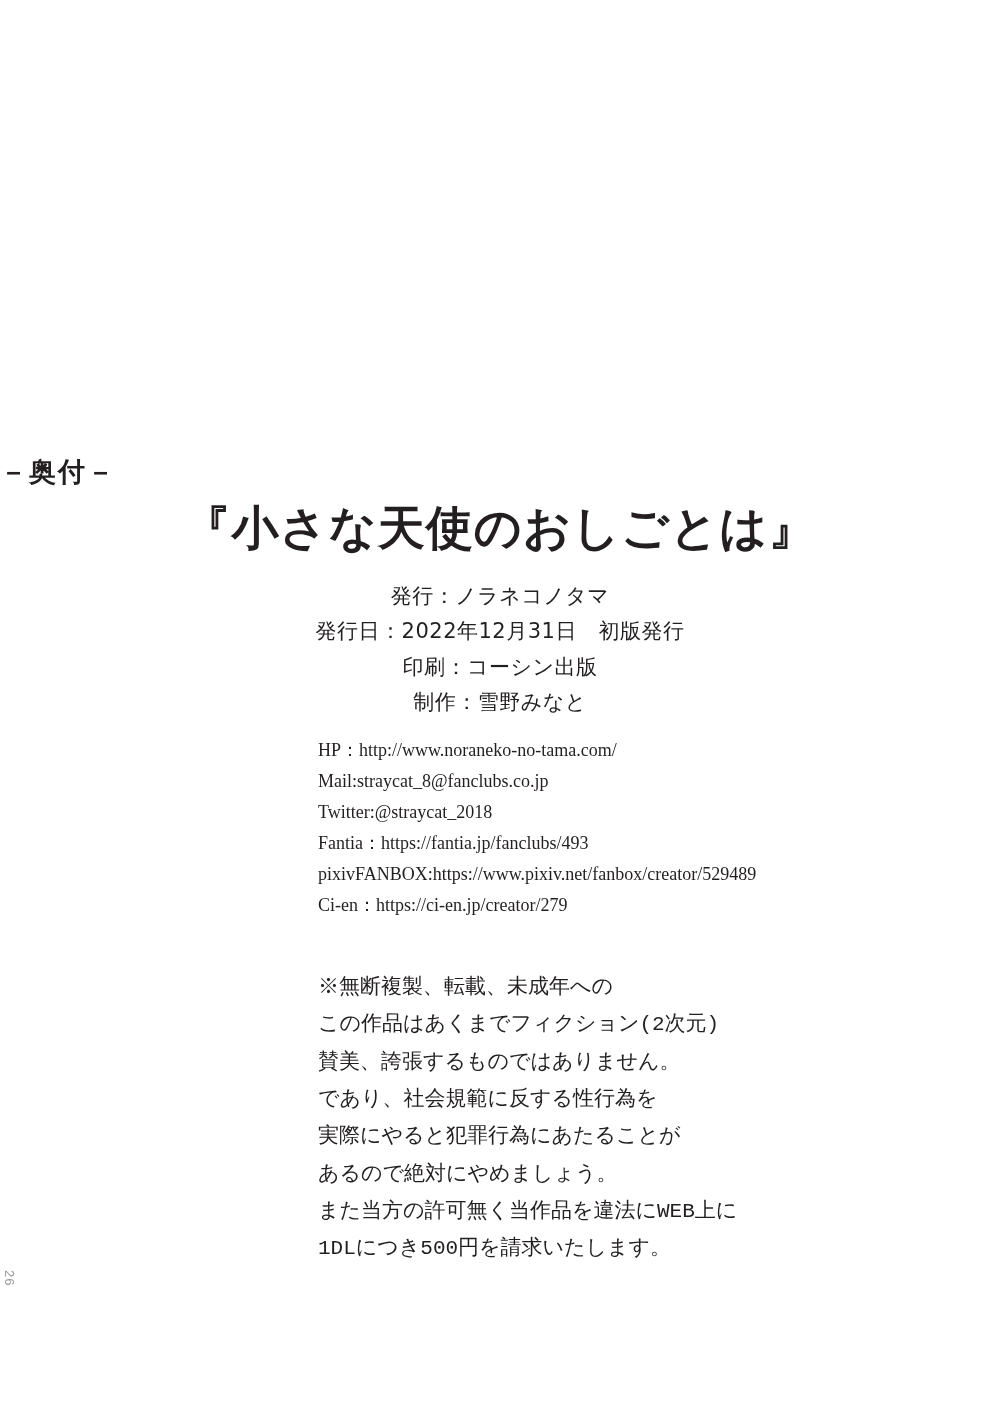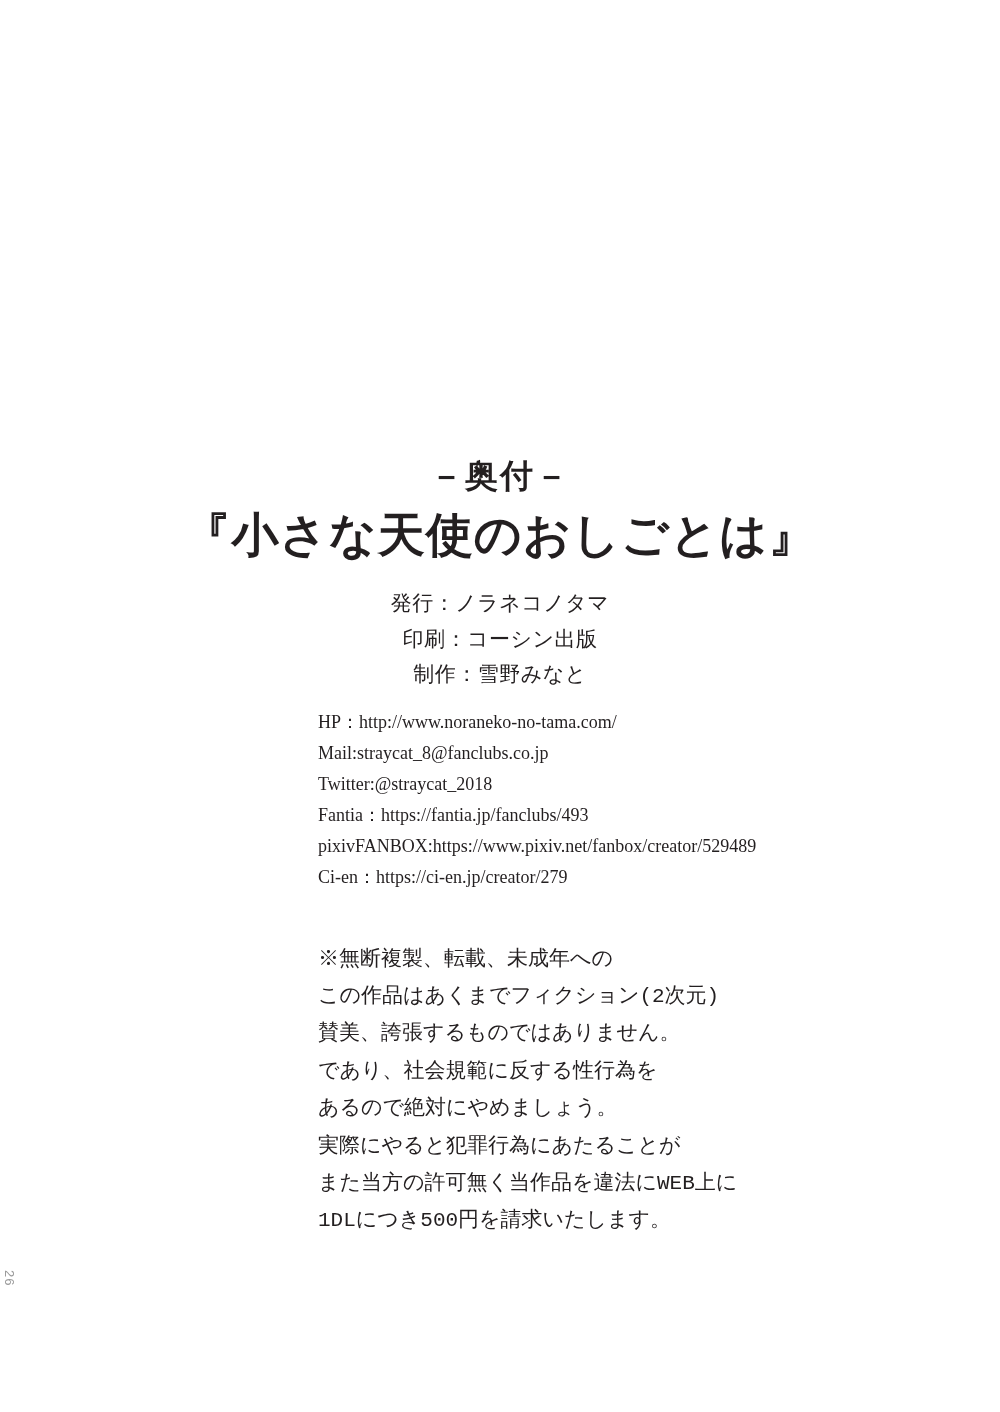--- a/index.html
+++ b/index.html
@@ -30,22 +30,21 @@
   }
 
   .colophon {
     position: absolute;
     left: 0;
     top: 455px;
     width: 1000px;
   }
 
   .colophon-heading {
-    text-align: center;
-    font-size: 33px;
+    font-size: 27px;
     font-weight: bold;
     letter-spacing: 2px;
     line-height: 1.25;
     font-family: "DejaVu Sans", sans-serif;
   }
 
   .colophon-title {
     text-align: center;
     font-size: 47px;
     font-weight: bold;
@@ -98,38 +97,39 @@
   <div class="page-number">26</div>
 
   <div class="colophon">
 
     <div class="colophon-heading">－奥付－</div>
 
     <div class="colophon-title">『小さな天使のおしごとは』</div>
 
     <div class="credits">
       <div class="credit-line">発行：ノラネコノタマ</div>
+      <div class="credit-line">発行日：2022年12月31日　初版発行</div>
       <div class="credit-line">印刷：コーシン出版</div>
       <div class="credit-line">制作：雪野みなと</div>
     </div>
 
     <div class="contacts">
       <div class="contact-line">HP：http://www.noraneko-no-tama.com/</div>
       <div class="contact-line">Mail:straycat_8@fanclubs.co.jp</div>
       <div class="contact-line">Twitter:@straycat_2018</div>
       <div class="contact-line">Fantia：https://fantia.jp/fanclubs/493</div>
       <div class="contact-line">pixivFANBOX:https://www.pixiv.net/fanbox/creator/529489</div>
       <div class="contact-line">Ci-en：https://ci-en.jp/creator/279</div>
     </div>
 
     <div class="notice">
       <div class="notice-line">※無断複製、転載、未成年への</div>
       <div class="notice-line">この作品はあくまでフィクション(2次元)</div>
       <div class="notice-line">賛美、誇張するものではありません。</div>
       <div class="notice-line">であり、社会規範に反する性行為を</div>
+      <div class="notice-line">実際にやると犯罪行為にあたることが</div>
       <div class="notice-line">あるので絶対にやめましょう。</div>
-      <div class="notice-line">実際にやると犯罪行為にあたることが</div>
       <div class="notice-line">また当方の許可無く当作品を違法にWEB上に</div>
       <div class="notice-line">1DLにつき500円を請求いたします。</div>
     </div>
 
   </div>
 </div>
 
 </body></html>

